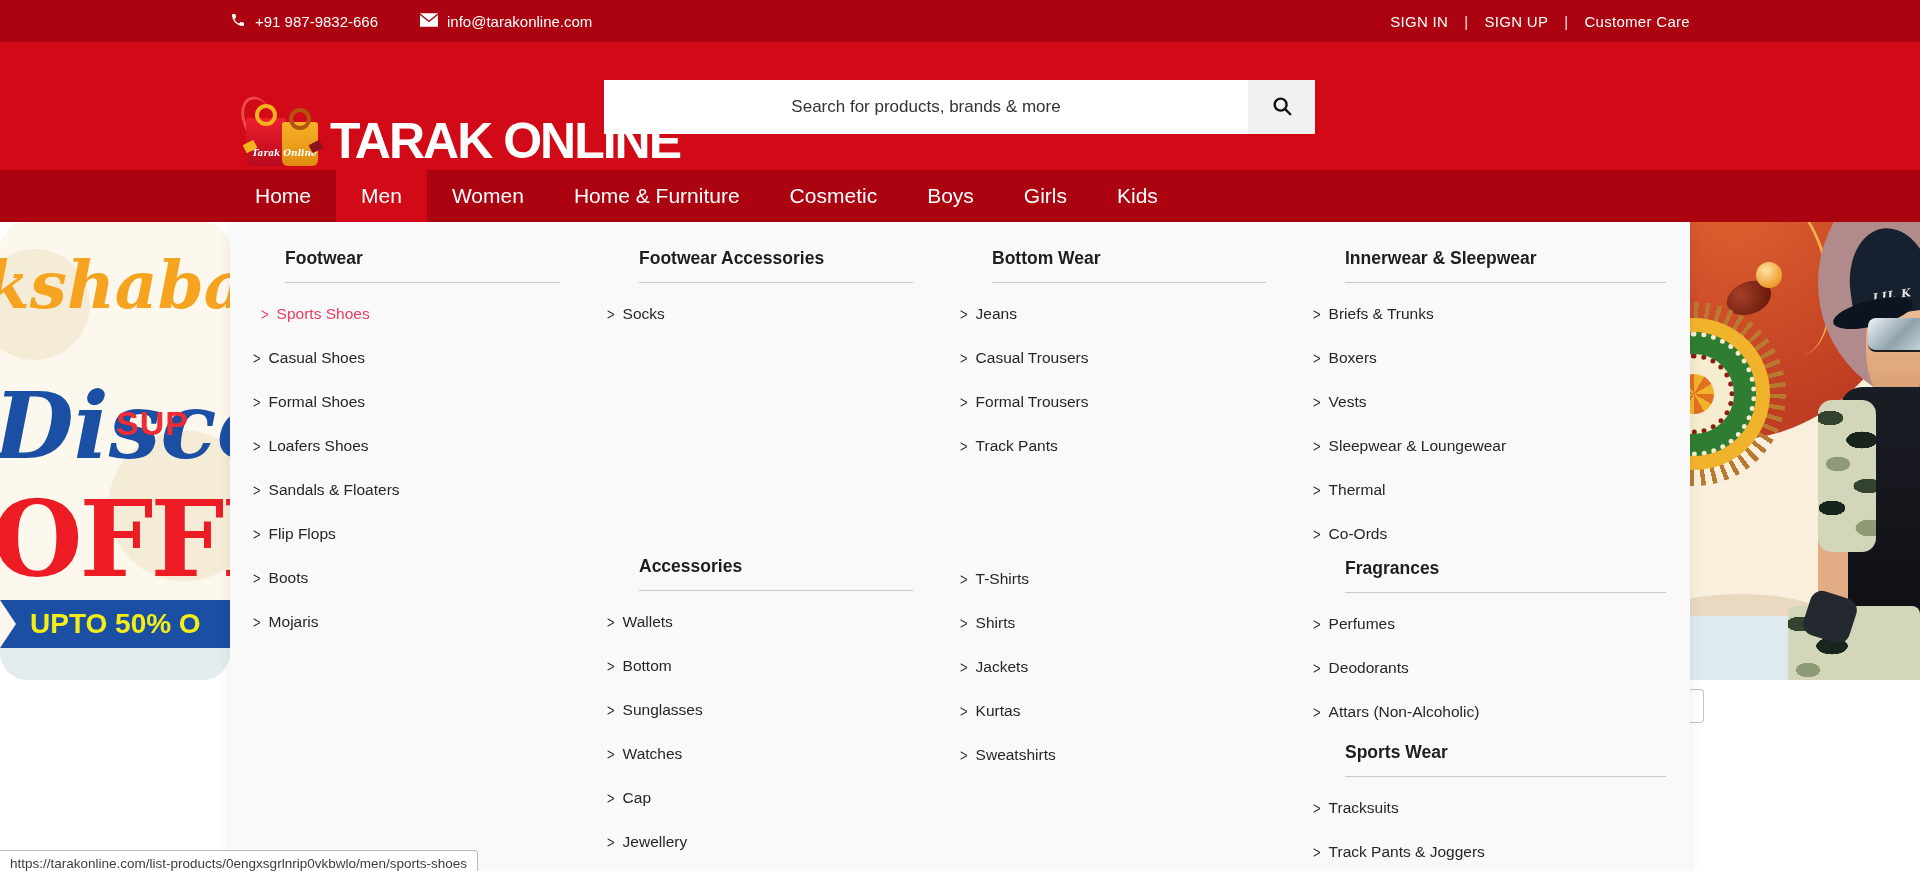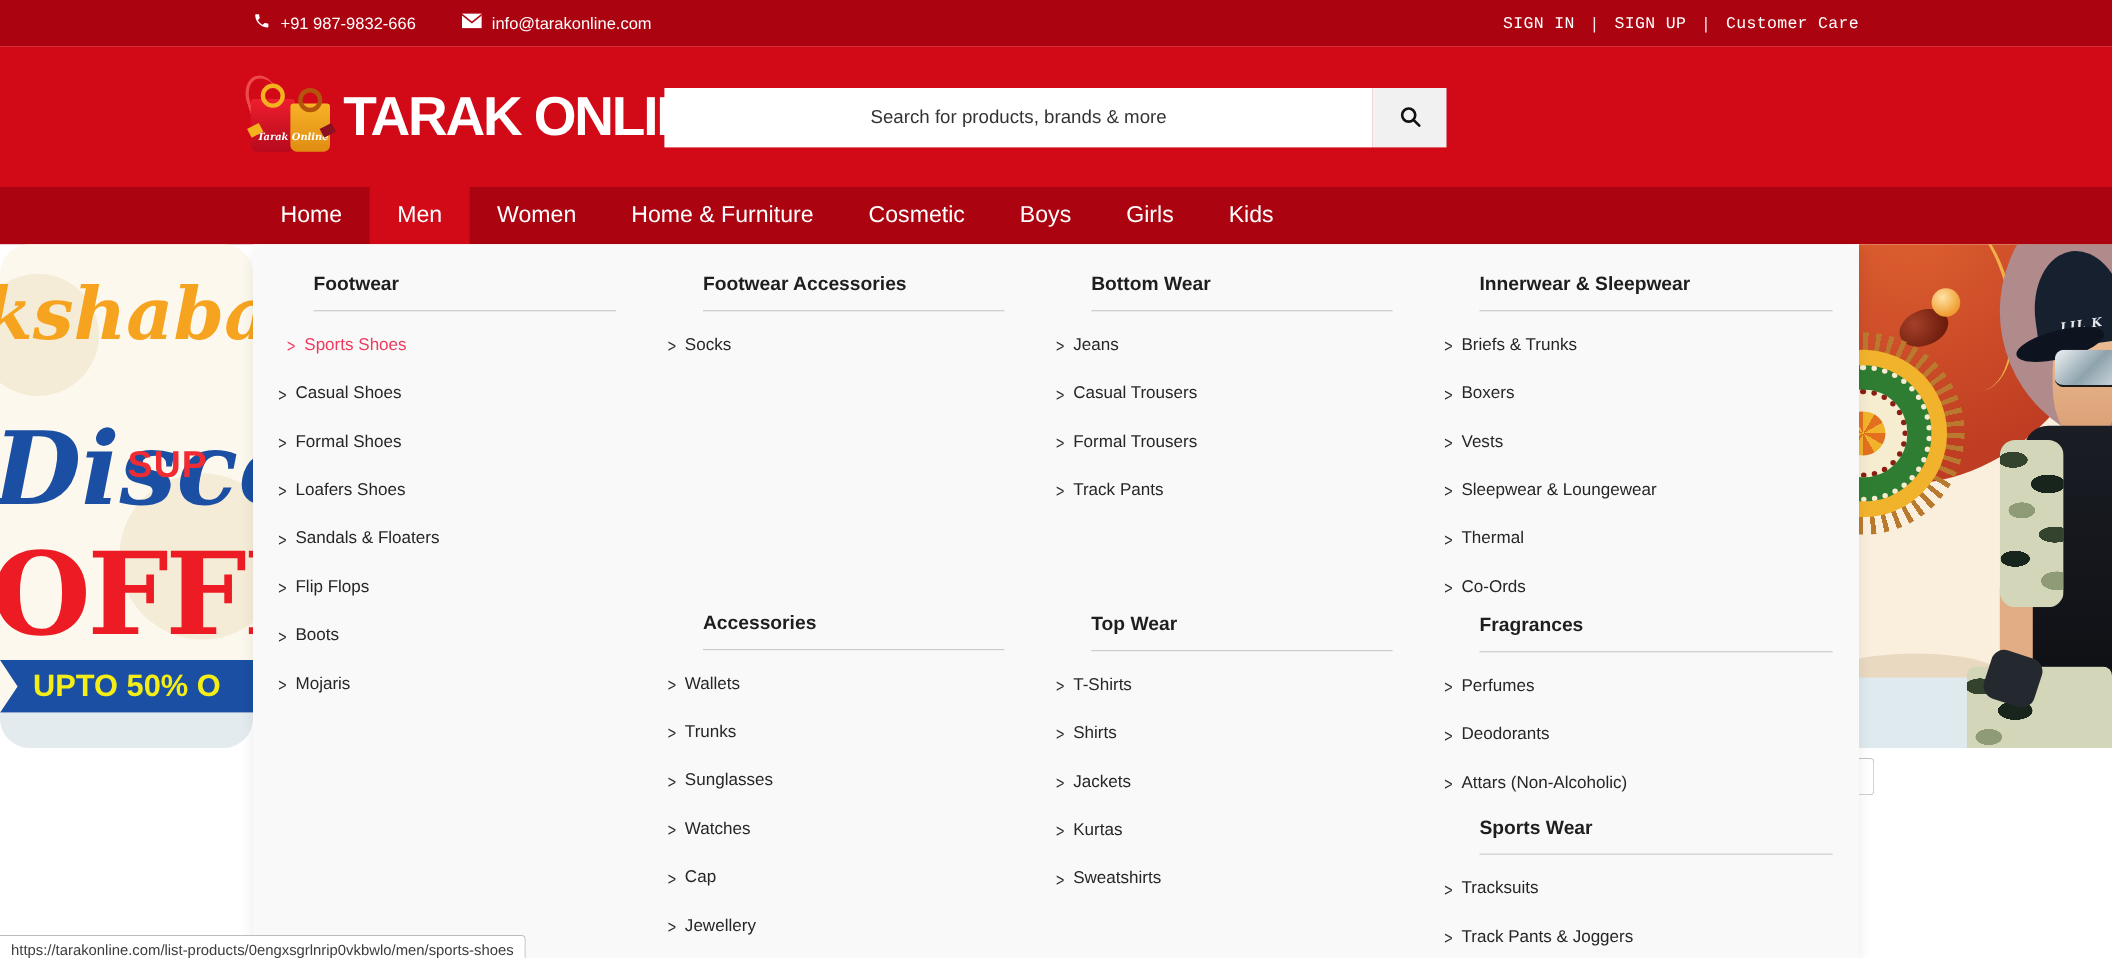--- a/index.html
+++ b/index.html
@@ -4,26 +4,26 @@
 <style>
   * { margin:0; padding:0; box-sizing:border-box; }
   html,body { width:1920px; height:871px; overflow:hidden; }
   body { position:relative; font-family:"Liberation Sans", sans-serif; background:#fff; }
 
   
   .topbar { height:42px; background:#ab0310; display:flex; align-items:center; justify-content:space-between; padding:1px 230px; color:#fff; font-size:15px; }
   .topbar-left { display:flex; align-items:center; gap:42px; }
   .tb-item { display:flex; align-items:center; gap:9px; }
   .tb-links { display:flex; align-items:center; gap:16px; letter-spacing:.3px; }
-  .tb-links .lnk { cursor:pointer; font-weight:500;font-family:Liberation Mono, monospace; }
+  .tb-links .lnk { cursor:pointer; font-weight:500; }
   .tb-sep { opacity:.9; }
 
   
   .header { height:128px; background:#d20a18; position:relative; }
-  .logo { position:absolute; left:222px; top:0; height:128px; display:flex; align-items:center; gap:12px; }
+  .logo { position:absolute; left:240px; top:0; height:128px; display:flex; align-items:flex-end; gap:12px; }
   .logo-art { position:relative; width:78px; height:72px; }
   .string { position:absolute; left:2px; top:-2px; width:30px; height:44px; border-left:3px solid #ef4a4a; border-top:3px solid #ef4a4a; border-radius:50% 50% 0 0; transform:rotate(-18deg); }
   .bag { position:absolute; bottom:4px; border-radius:3px 3px 6px 6px; display:flex; align-items:flex-end; justify-content:center; }
   .bag .handle { position:absolute; top:-14px; left:50%; transform:translateX(-50%); width:22px; height:22px; border:4px solid rgba(255,255,255,.85); border-radius:50%; }
   .bag-red { left:6px; width:40px; height:48px; background:linear-gradient(#ee1e2e,#b50a1c); z-index:2; }
   .bag-red .handle { border-color:#f4b21e; }
   .bag-orange { left:42px; width:36px; height:44px; background:linear-gradient(#f7b227,#e08c12); z-index:3; }
   .bag-orange .handle { border-color:#b4550e; }
   .bag-script { font:italic 700 9px "DejaVu Serif", serif; color:#fff; padding-bottom:8px; }
   .tag { position:absolute; width:12px; height:9px; transform:rotate(-28deg); }
@@ -281,21 +281,21 @@
     <section class="msec mt-a">
       <h3>Accessories</h3>
       <ul>
 
       <li class="mm-item">
             <span class="chev">&gt;</span>
             <span>Wallets</span>
           </li>
           <li class="mm-item">
             <span class="chev">&gt;</span>
-            <span>Trunks</span>
+            <span>Bottom</span>
           </li>
           <li class="mm-item">
             <span class="chev">&gt;</span>
             <span>Sunglasses</span>
           </li>
           <li class="mm-item">
             <span class="chev">&gt;</span>
             <span>Watches</span>
           </li>
           <li class="mm-item">
@@ -326,21 +326,20 @@
             <span class="chev">&gt;</span>
             <span>Formal Trousers</span>
           </li>
           <li class="mm-item">
             <span class="chev">&gt;</span>
             <span>Track Pants</span>
           </li>
         </ul>
     </section>
     <section class="msec mt-b">
-      <h3>Top Wear</h3>
       <ul>
 
       <li class="mm-item">
             <span class="chev">&gt;</span>
             <span>T-Shirts</span>
           </li>
           <li class="mm-item">
             <span class="chev">&gt;</span>
             <span>Shirts</span>
           </li>

